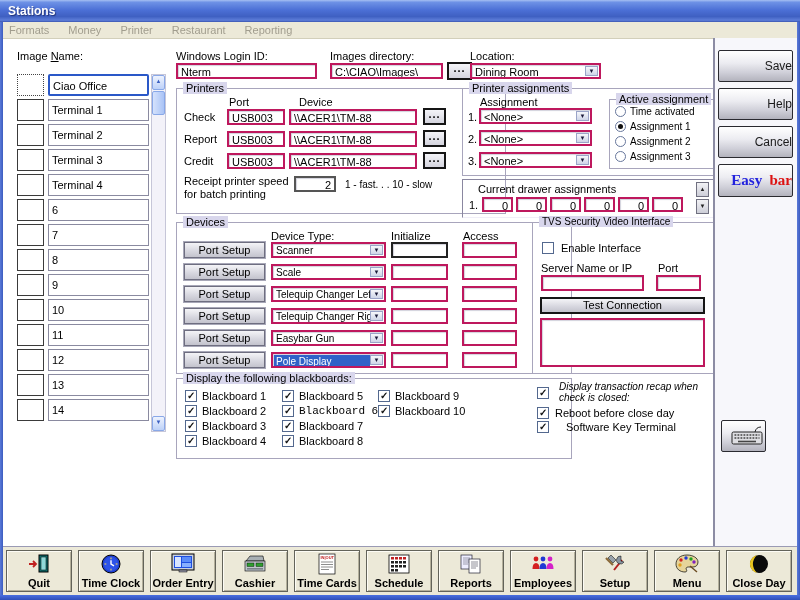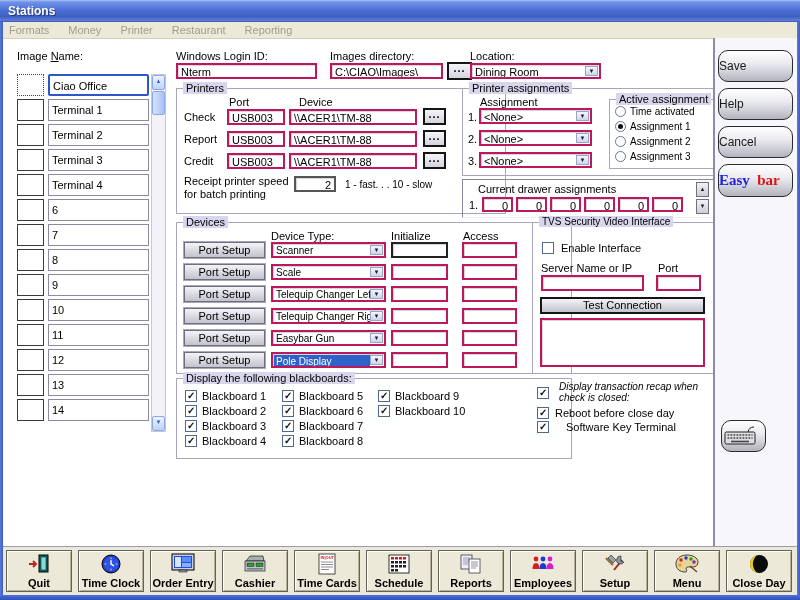--- a/index.html
+++ b/index.html
@@ -25,21 +25,21 @@
   .cmb{padding-right:16px;}
   .cmb .txt{display:block;line-height:14px;height:100%;}
   .cmb.sel .txt{position:absolute;left:1px;top:1px;bottom:1px;right:14px;background:#2f62c8;color:#fff;padding:0 2px;line-height:13px;}
   .da{position:absolute;top:1px;right:1px;bottom:1px;width:13px;
       background:linear-gradient(180deg,#f6f7fb,#cfd5e8);border:1px solid #9aa4c8;box-sizing:border-box;
       display:flex;align-items:center;justify-content:center;}
   .da::after{content:"▼";font-size:6px;color:#1a1a3a;}
   .bb{position:absolute;background:linear-gradient(#f4f4f8,#d4d4de);border:2px solid #151515;
       font-weight:bold;text-align:center;line-height:9px;letter-spacing:1px;box-sizing:border-box;}
   .btn3{position:absolute;background:linear-gradient(180deg,#ffffff 0%,#ececf1 40%,#cfcfd8 72%,#b3b3bd 100%);
-      border:1px solid #2a2a30;border-radius:10px;text-align:left;color:#1a1a1a;font-size:12px;box-sizing:border-box;}
+      border:1px solid #2a2a30;border-radius:2px;text-align:right;color:#1a1a1a;font-size:12px;box-sizing:border-box;}
   .ps{position:absolute;background:linear-gradient(180deg,#f4f4f7,#d8d8e0 55%,#c3c3cd);
       border:1px solid #6e6e80;box-shadow:0 0 0 1px #a8a8b8;text-align:center;line-height:14px;box-sizing:border-box;}
   .cb{position:absolute;width:12px;height:12px;background:#fff;border:1px solid #53688e;box-sizing:border-box;}
   .cb.on::after{content:"✓";position:absolute;left:1px;top:-1px;font-size:10px;font-weight:bold;color:#101010;}
   .rb{position:absolute;width:11px;height:11px;border-radius:50%;background:#fff;border:1px solid #67779c;box-sizing:border-box;}
   .rb.on::after{content:"";position:absolute;left:2px;top:2px;width:5px;height:5px;border-radius:50%;background:#101010;}
   .sunken{position:absolute;border:1px solid;border-color:#8a87a0 #f0eef8 #f0eef8 #8a87a0;}
   .sp{position:absolute;background:linear-gradient(180deg,#f2f2f5,#cdced8);border:1px solid #707080;
       text-align:center;box-sizing:border-box;}
   .sp.up::after{content:"▲";font-size:6px;color:#222;position:relative;top:-2px;}
@@ -307,21 +307,21 @@
       <div class="lbl" style="left:25px;top:11px;">Blackboard 1</div>
     <div class="cb on" style="left:8px;top:26px;"></div>
       <div class="lbl" style="left:25px;top:26px;">Blackboard 2</div>
     <div class="cb on" style="left:8px;top:41px;"></div>
       <div class="lbl" style="left:25px;top:41px;">Blackboard 3</div>
     <div class="cb on" style="left:8px;top:56px;"></div>
       <div class="lbl" style="left:25px;top:56px;">Blackboard 4</div>
     <div class="cb on" style="left:105px;top:11px;"></div>
       <div class="lbl" style="left:122px;top:11px;">Blackboard 5</div>
     <div class="cb on" style="left:105px;top:26px;"></div>
-      <div class="lbl" style="left:122px;top:26px;">Blackboard 6</div>
+      <div class="lbl" style="left:122px;top:26px;font-family:Liberation Mono, monospace;">Blackboard 6</div>
     <div class="cb on" style="left:105px;top:41px;"></div>
       <div class="lbl" style="left:122px;top:41px;">Blackboard 7</div>
     <div class="cb on" style="left:105px;top:56px;"></div>
       <div class="lbl" style="left:122px;top:56px;">Blackboard 8</div>
     <div class="cb on" style="left:201px;top:11px;"></div>
       <div class="lbl" style="left:218px;top:11px;">Blackboard 9</div>
     <div class="cb on" style="left:201px;top:26px;"></div>
       <div class="lbl" style="left:218px;top:26px;">Blackboard 10</div>
   </div>
 

